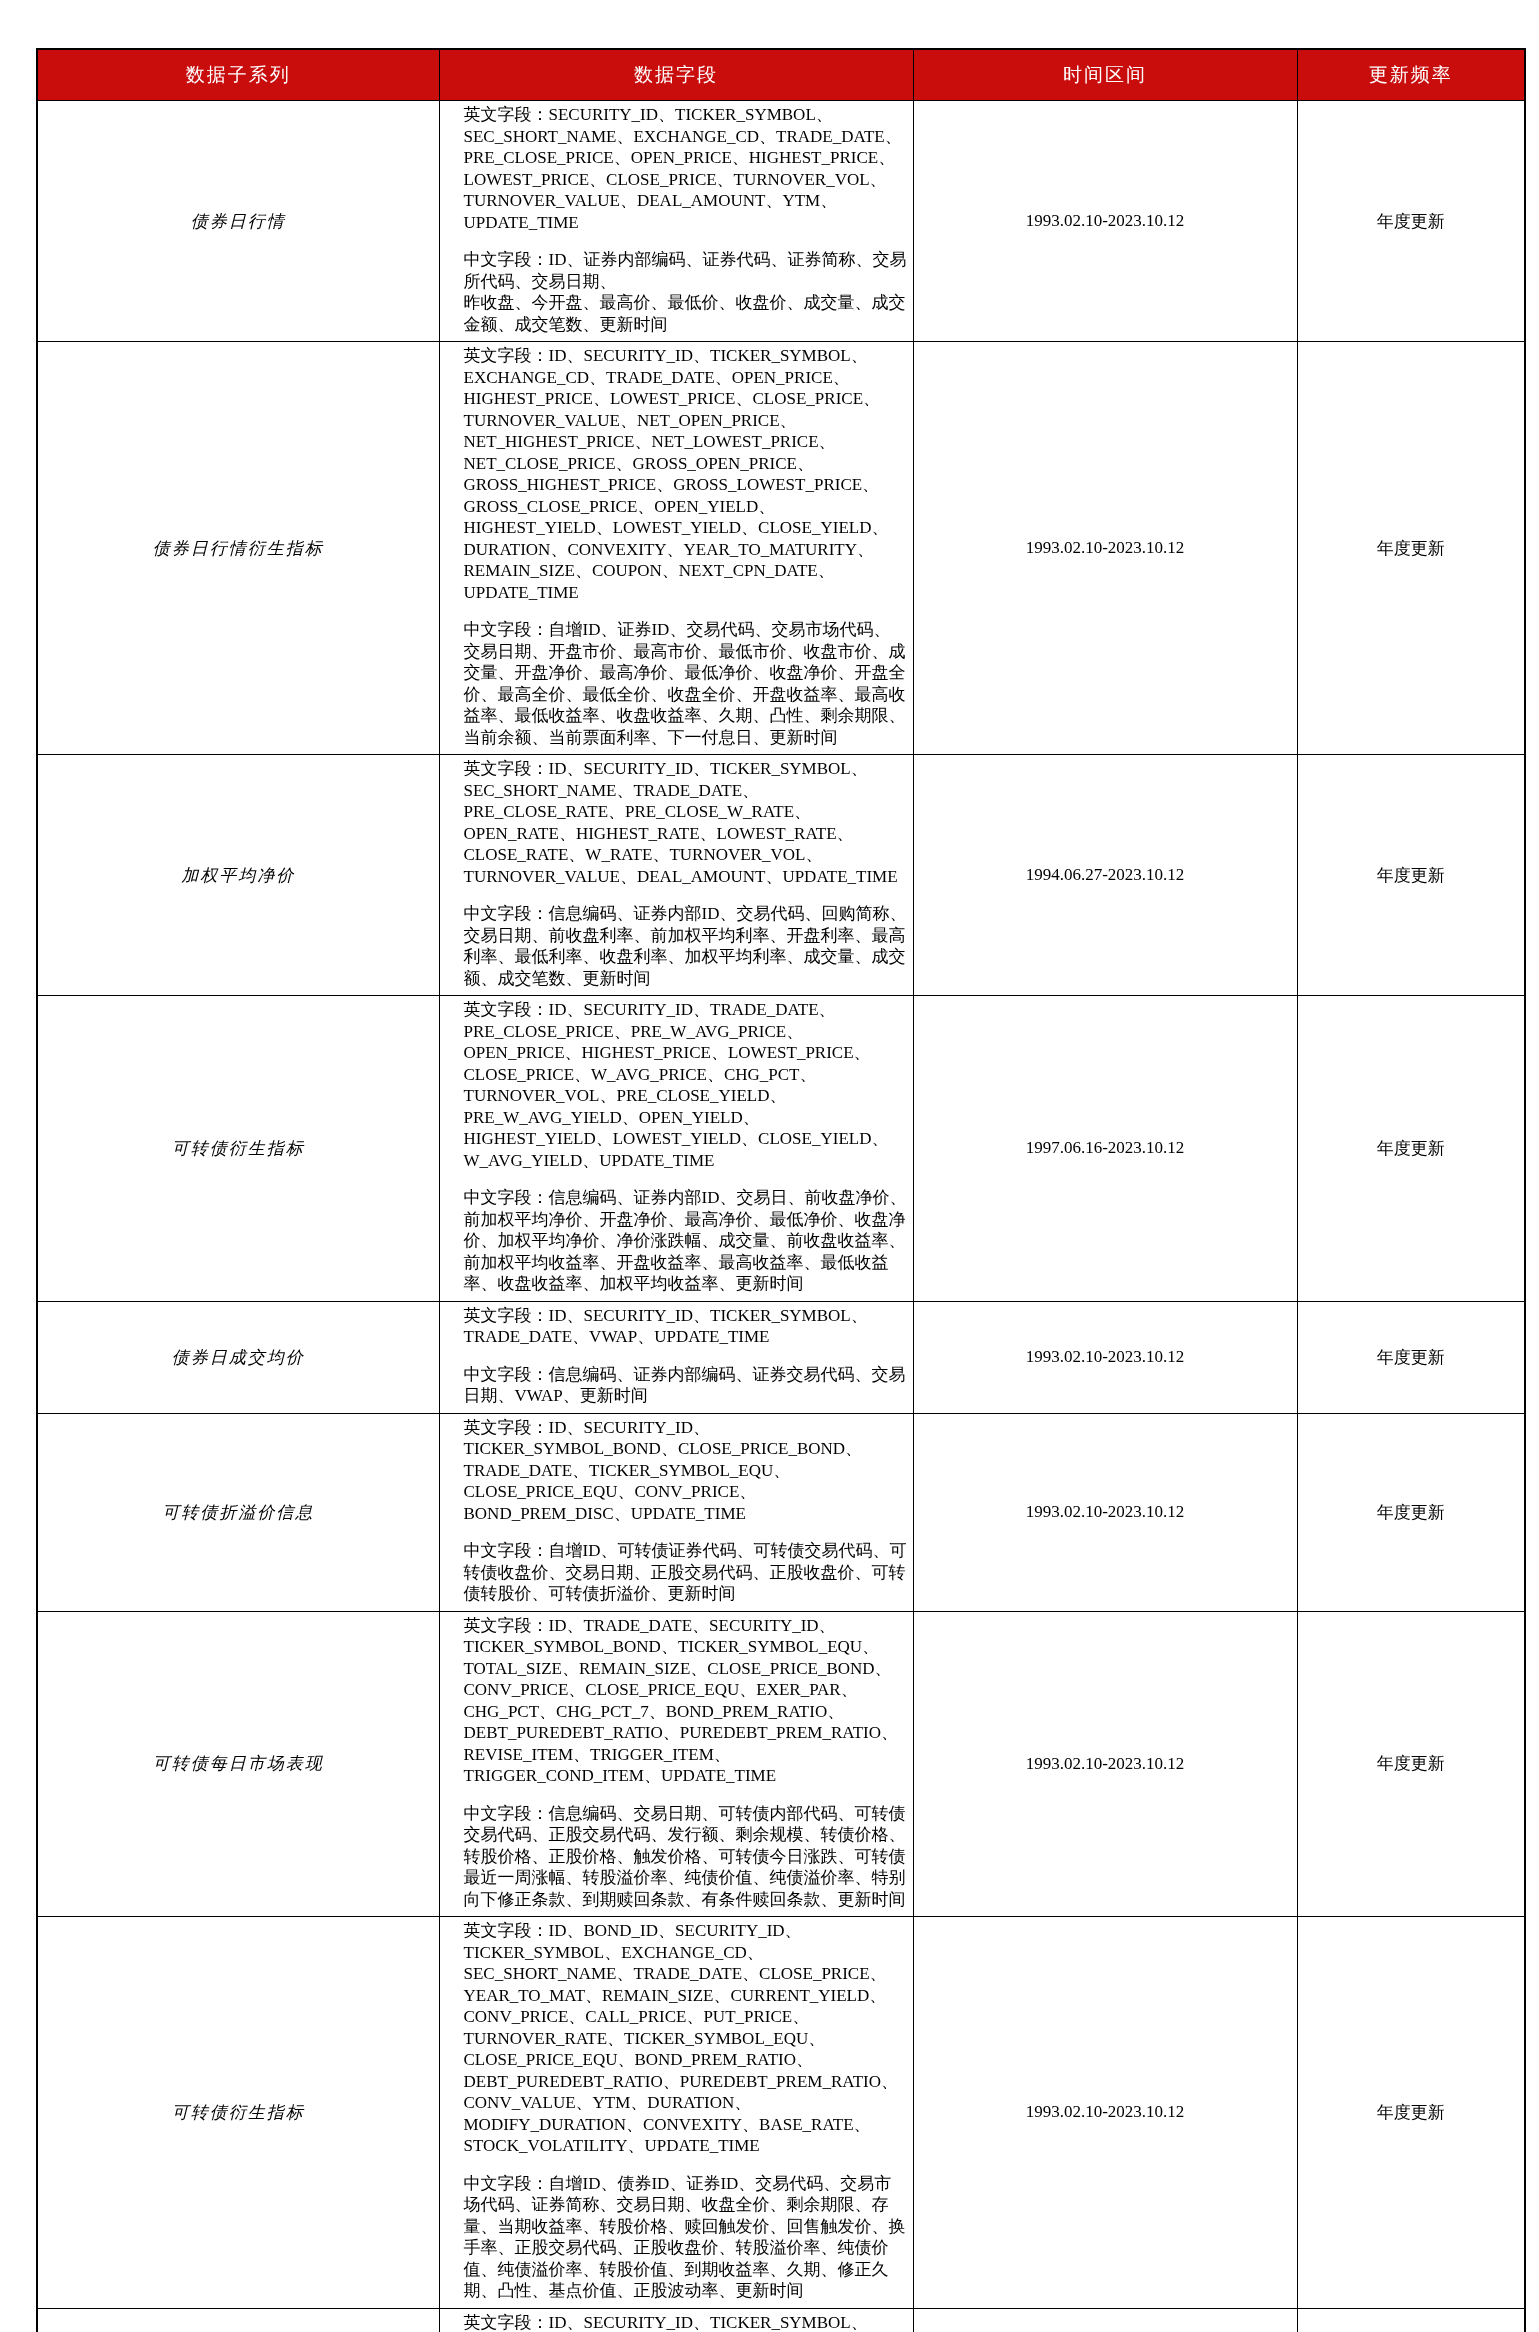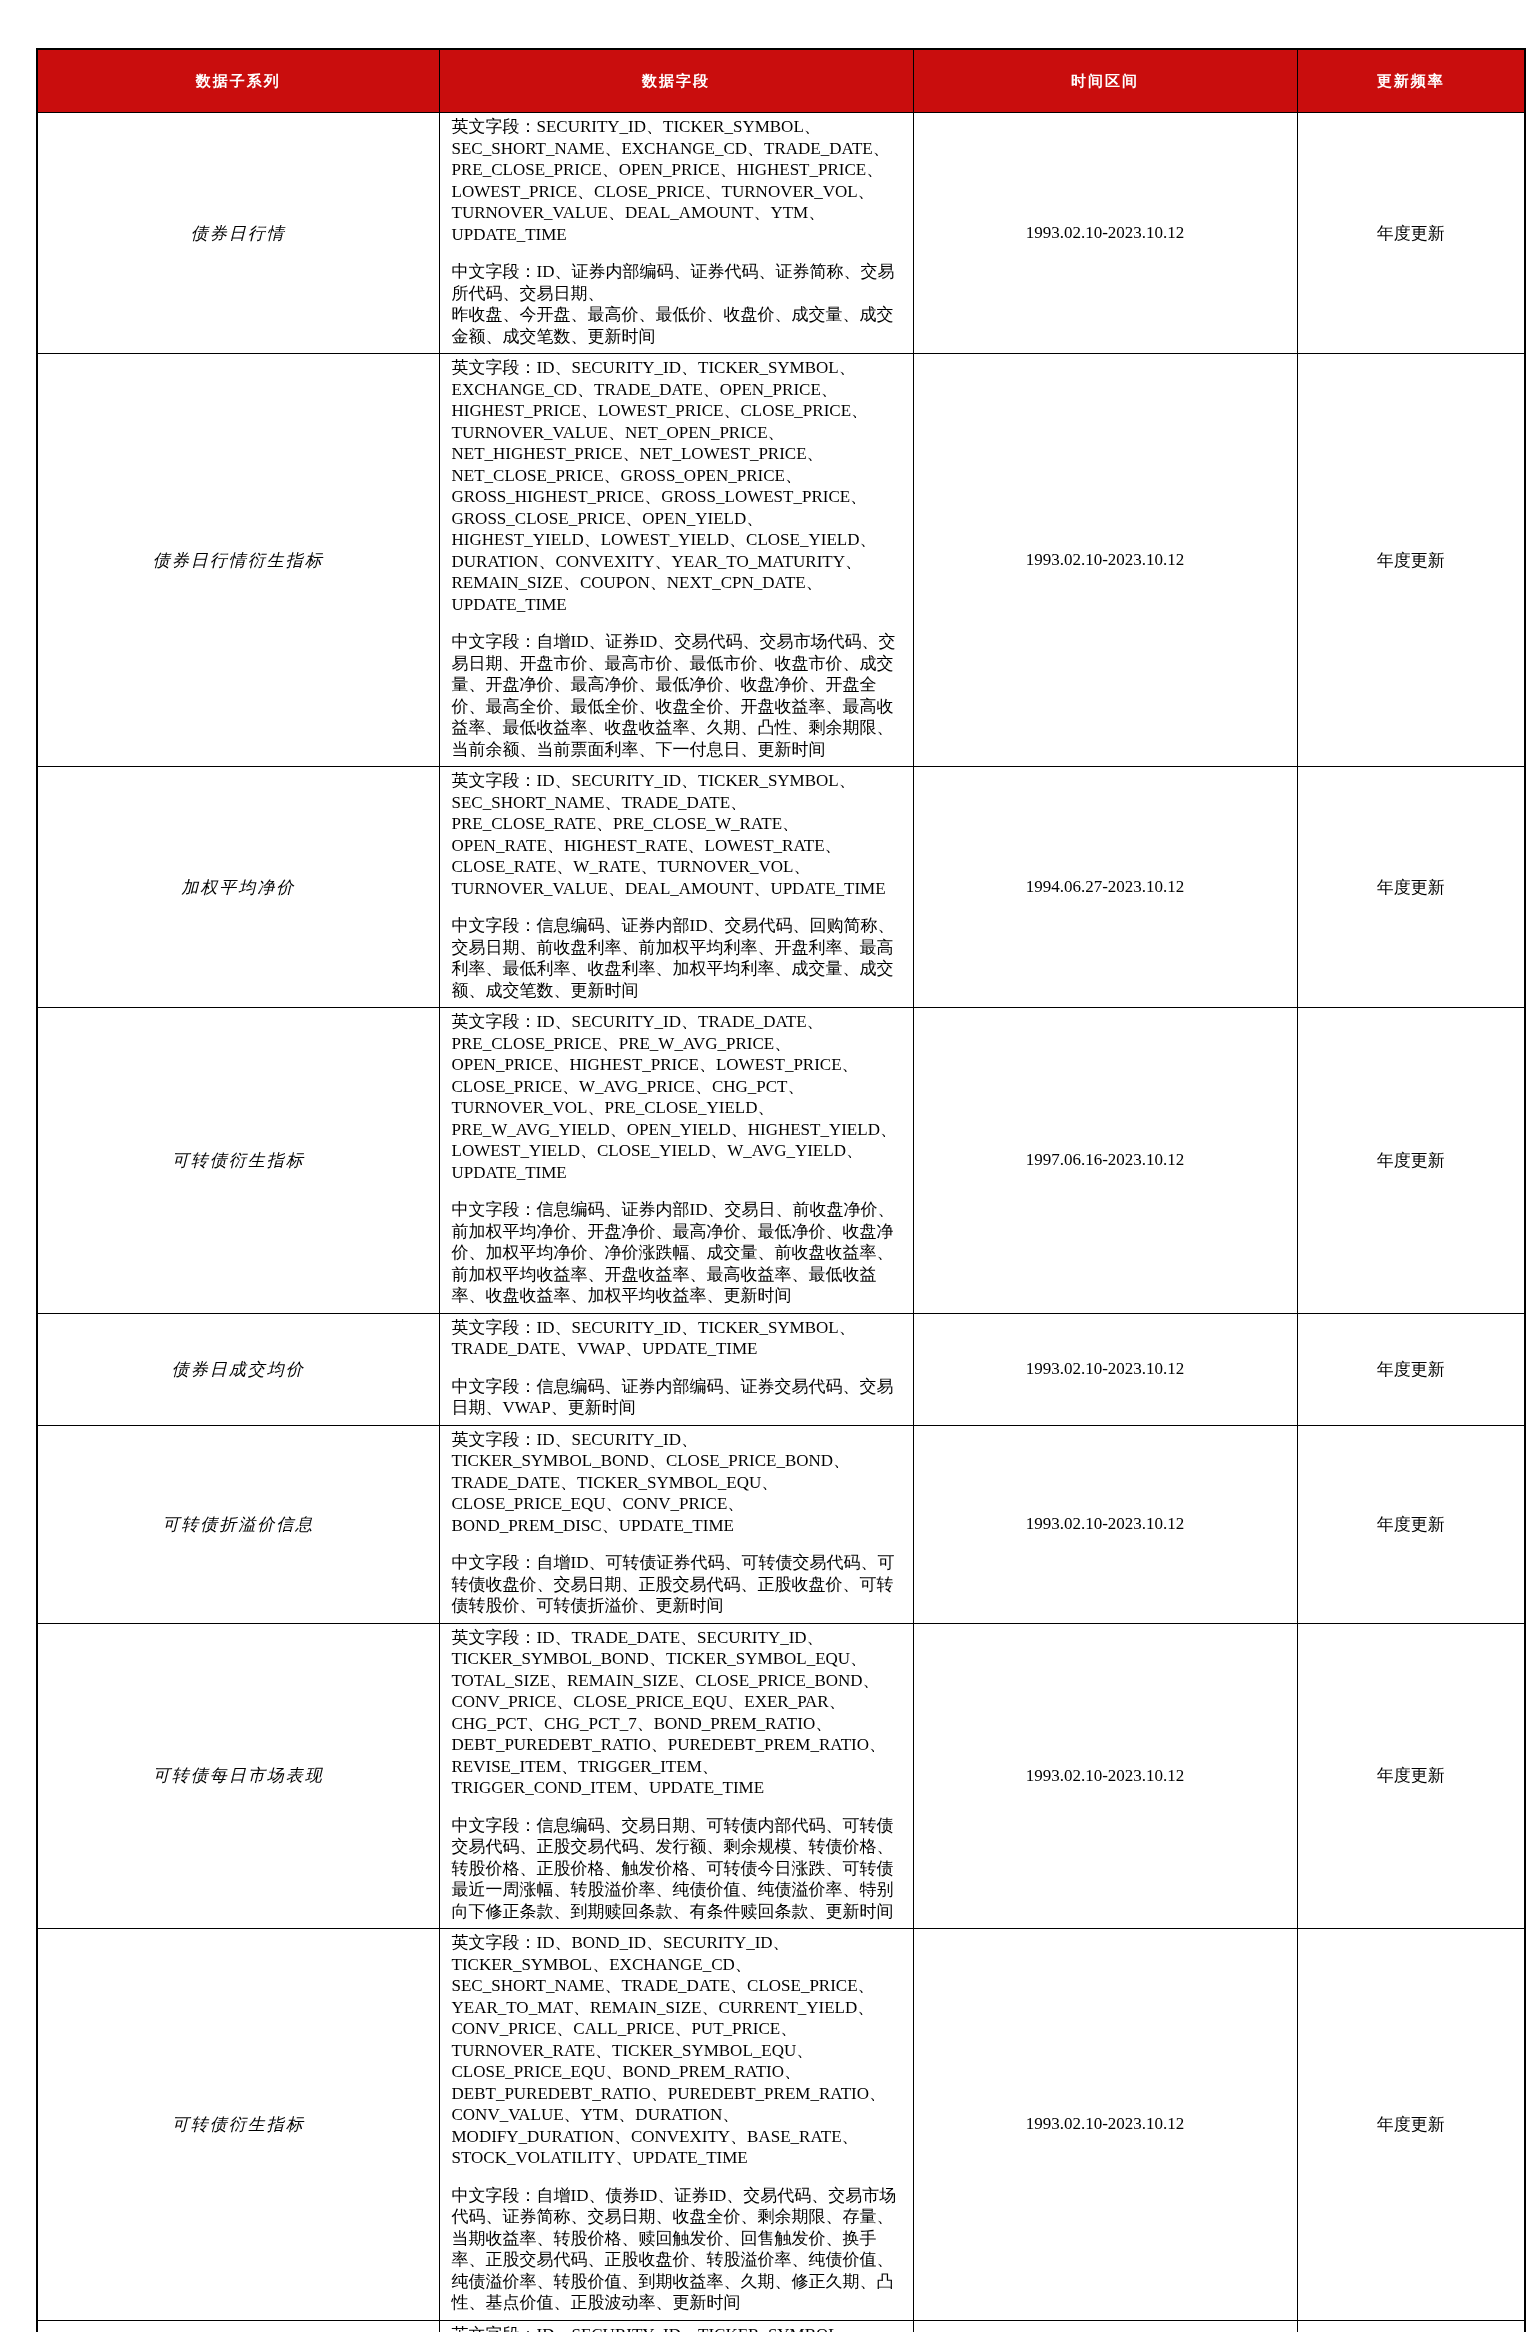--- a/index.html
+++ b/index.html
@@ -27,45 +27,45 @@
     border: 2px solid #000000;
   }
   col.col-series { width: 402px; }
   col.col-fields { width: 474px; }
   col.col-period { width: 384px; }
   col.col-freq   { width: 228px; }
 
   th.header-cell {
     background: #c90d0d;
     color: #ffffff;
-    font-weight: bold;
-    font-size: 15px;
+    font-weight: normal;
+    font-size: 19px;
     letter-spacing: 2px;
     height: 46px;
     text-align: center;
     vertical-align: middle;
     border: 1px solid #000000;
-    padding: 8px;
+    padding: 2px;
   }
   td {
     border: 1px solid #000000;
     font-size: 17px;
     background: #ffffff;
   }
   td.c-series {
     text-align: center;
     vertical-align: middle;
     letter-spacing: 2px;
     padding: 4px;
     font-style: italic;
   }
   td.c-fields {
     vertical-align: top;
     text-align: left;
-    padding: 3px 6px 6px 12px;
+    padding: 3px 6px 6px 24px;
     line-height: 21.5px;
   }
   td.c-period, td.c-freq {
     text-align: center;
     vertical-align: middle;
     padding: 4px;
     font-family: Liberation Serif, serif;
   }
   .p-en, .p-cn {
     white-space: pre-wrap;

